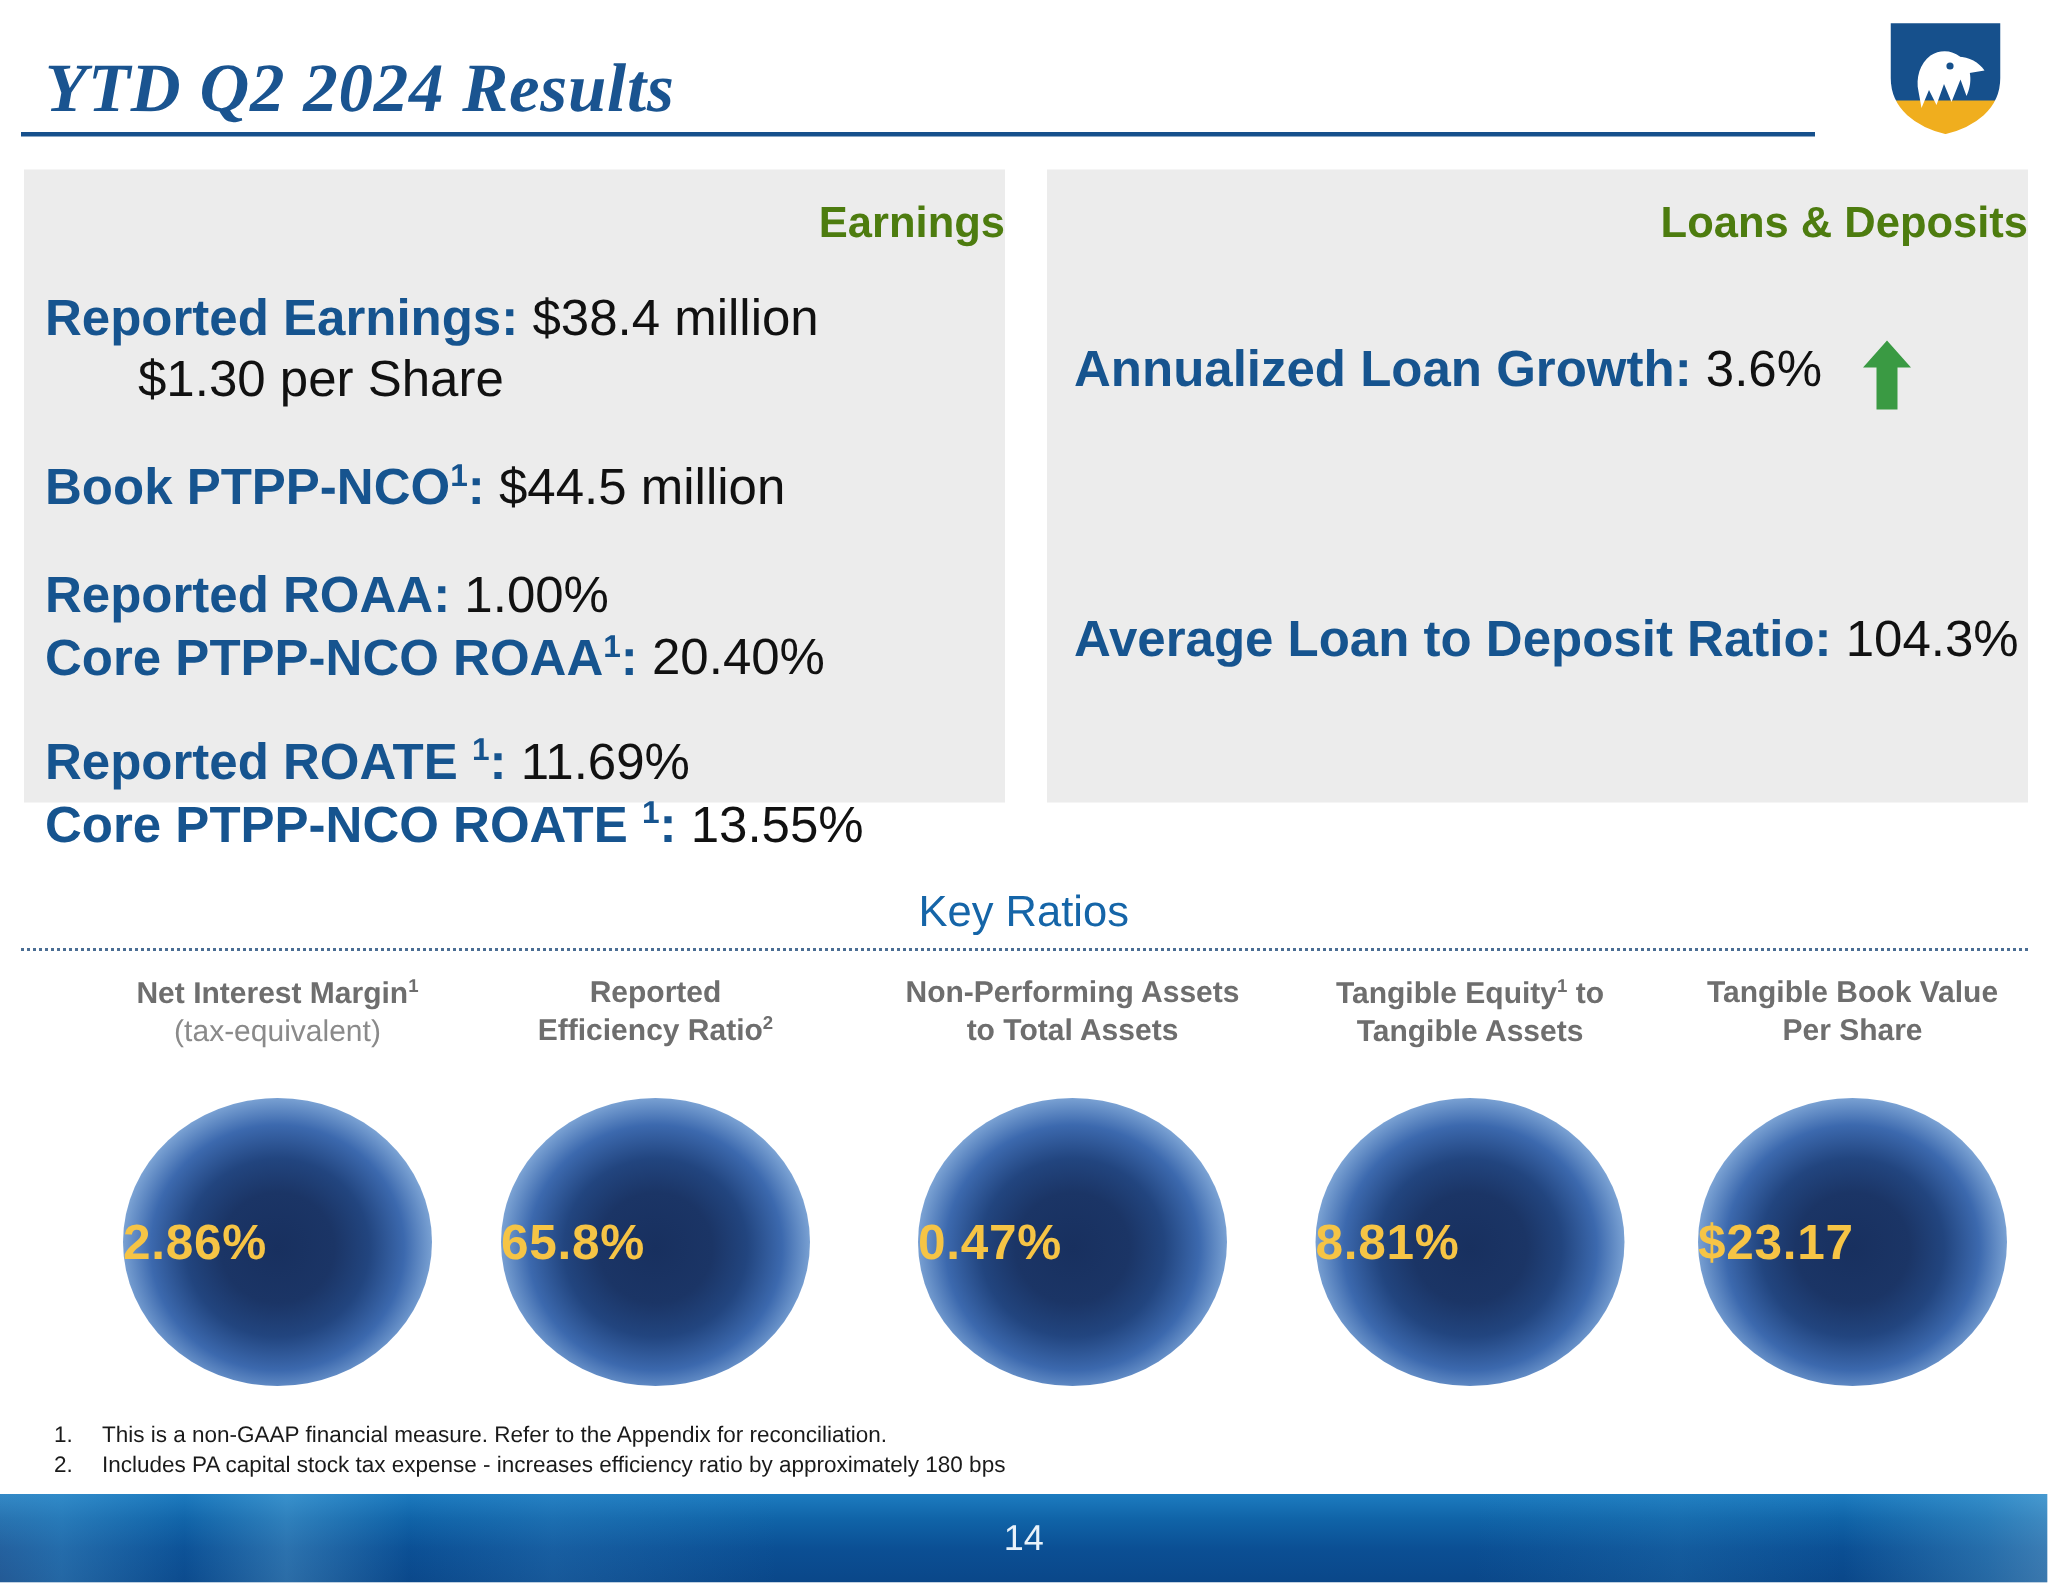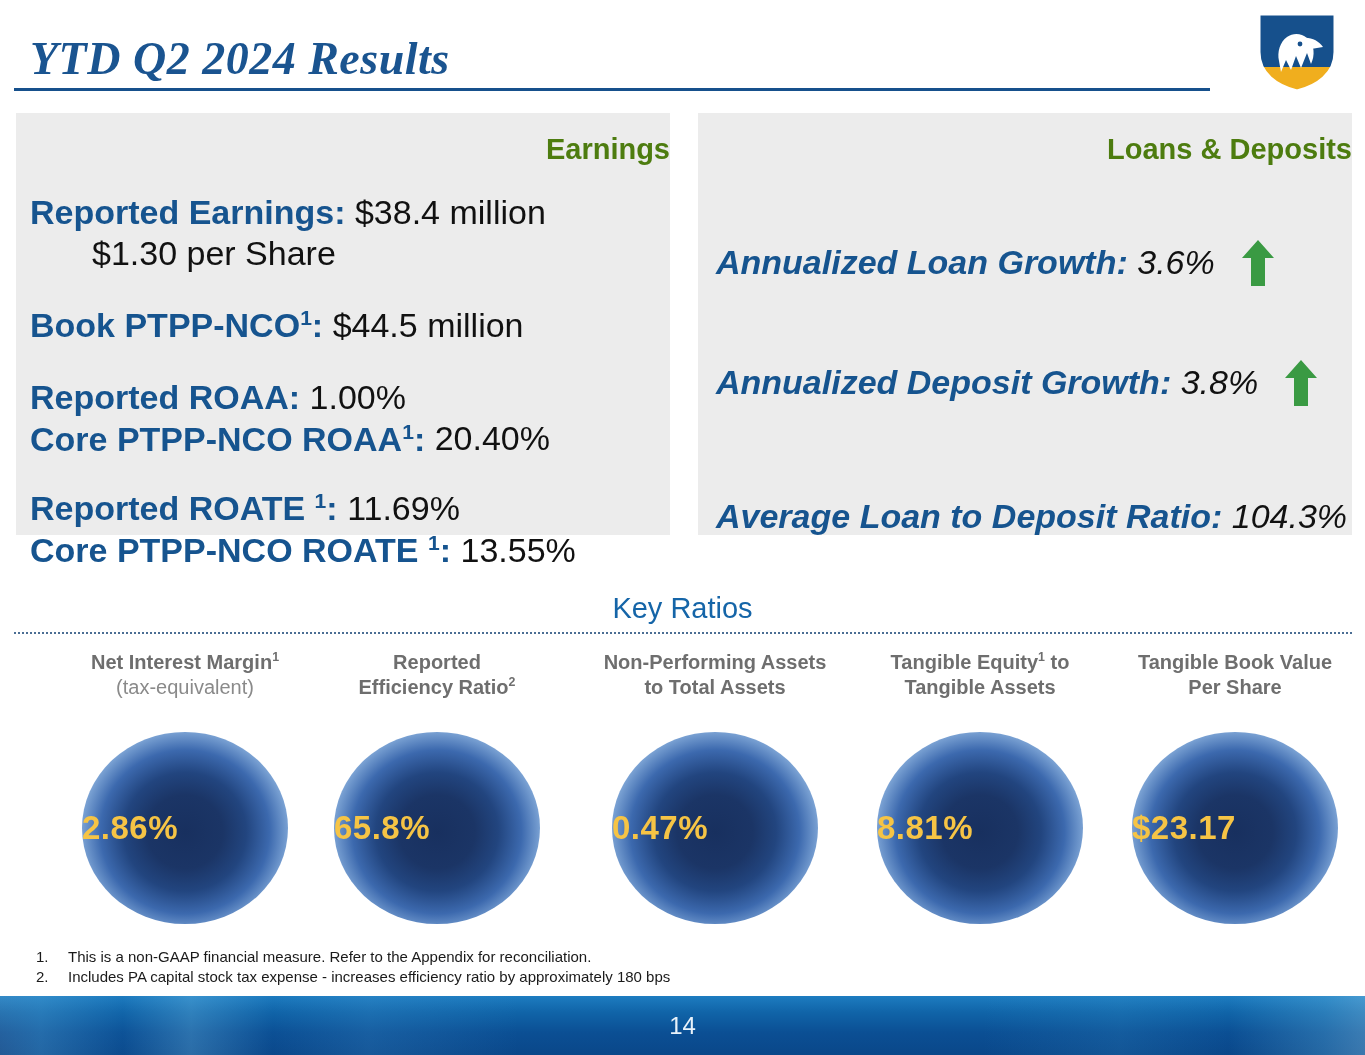--- a/index.html
+++ b/index.html
@@ -61,23 +61,22 @@
   .metric-line sup{ font-size:0.62em; vertical-align:super; }
 
   #earnings-body{ padding:26px 0 0 14px; }
   .e-row{ margin-bottom:0; }
   .e-indent{ padding-left:62px; }
   .spacer-lg{ height:30px; }
   .spacer-md{ height:28px; }
 
   #loans-body{ padding:60px 0 0 18px; }
   .l-row{
-    display:flex; align-items:center;
+    display:flex; 
     height:74px;
-    font-style:italic;
   }
   .arrow-up{
     margin-left:26px;
     display:inline-block;
     width:34px; height:48px;
   }
 
   
   #key-ratios-title{
     position:absolute; left:0; top:592px; width:1365px;
@@ -237,31 +236,20 @@
       </span>
       <span class="arrow-up">
         <svg viewBox="0 0 34 48" width="34" height="48" aria-hidden="true">
           <path d="M17 1 L33 19 H24 V47 H10 V19 H1 Z" fill="#3A9A43"></path>
         </svg>
       </span>
     </div>
 
     <div style="height:46px"></div>
 
-    <div class="l-row">
-      <span class="metric-line">
-        <span class="lbl">Annualized Deposit Growth:</span>
-        <span>3.8%</span>
-      </span>
-      <span class="arrow-up">
-        <svg viewBox="0 0 34 48" width="34" height="48" aria-hidden="true">
-          <path d="M17 1 L33 19 H24 V47 H10 V19 H1 Z" fill="#3A9A43"></path>
-        </svg>
-      </span>
-    </div>
 
     <div style="height:60px"></div>
 
     <div class="l-row">
       <span class="metric-line">
         <span class="lbl">Average Loan to Deposit Ratio:</span>
         <span>104.3%</span>
       </span>
     </div>
 

